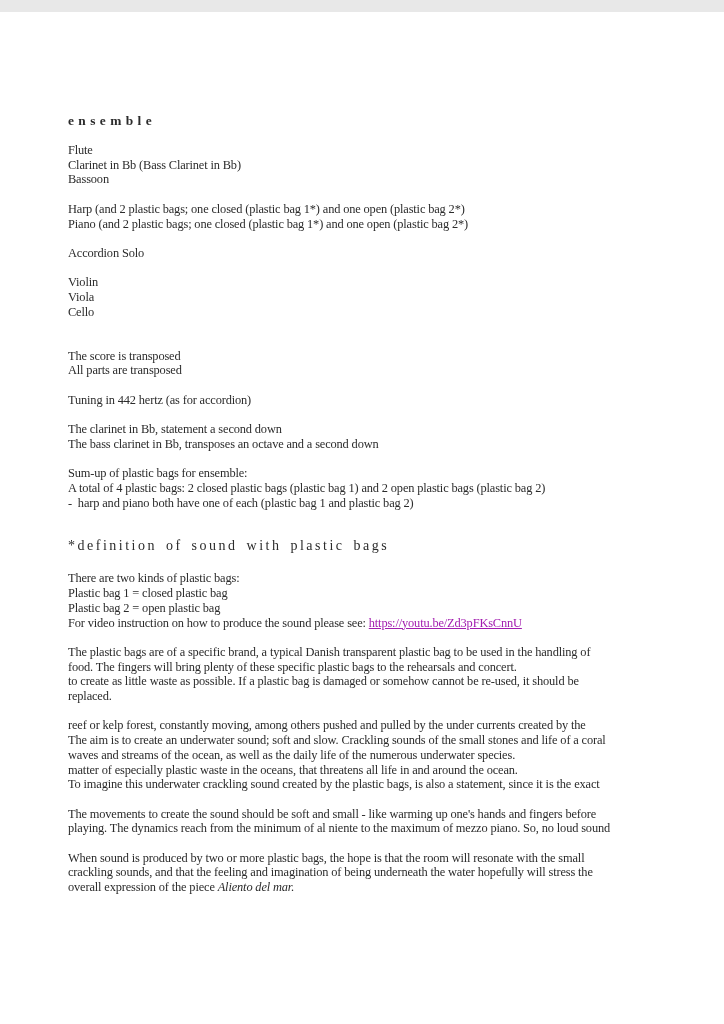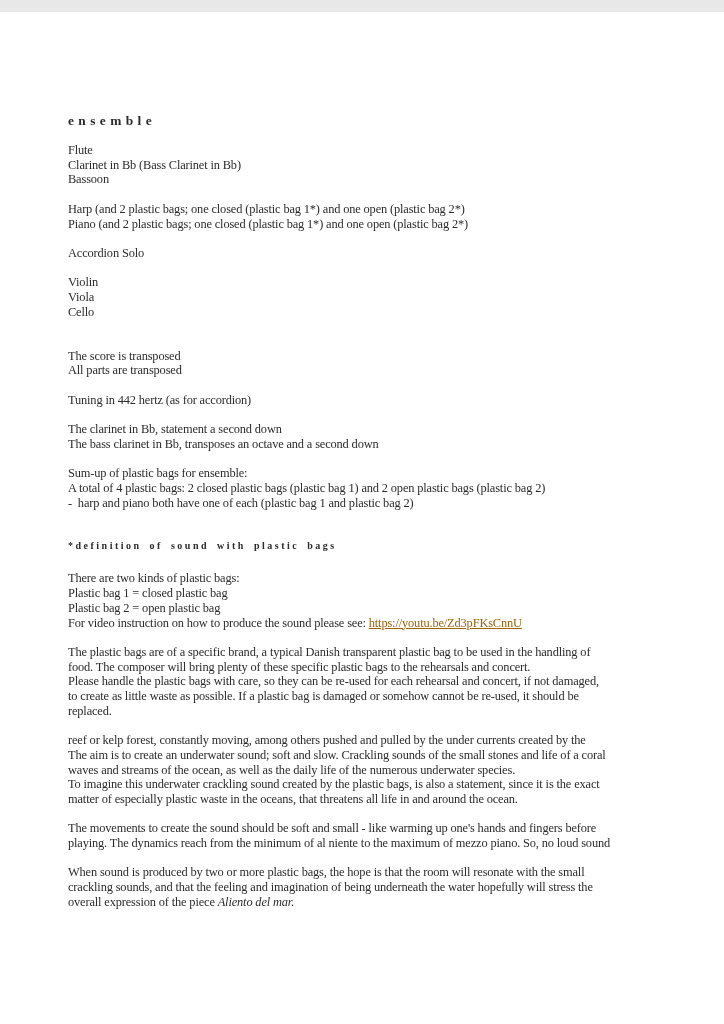--- a/index.html
+++ b/index.html
@@ -25,30 +25,30 @@
   .gap2{margin-top:29.4px;}
   .h-ensemble{
     font-weight:bold;
     font-size:13.4px;
     line-height:17px;
     letter-spacing:4.4px;
     margin:0 0 14px 0;
     white-space:pre;
   }
   .h-def{
-    font-weight:bold;
-    font-size:10px;
+    font-weight:normal;
+    font-size:14px;
     line-height:16px;
     letter-spacing:2.5px;
     word-spacing:3px;
     margin:28px 0 17px 0;
     white-space:pre;
   }
   a.doc-link{
-    color:#a16207;
+    color:#a21caf;
     text-decoration:underline;
   }
   .italic{font-style:italic;}
   .bottom-bar{
     position:absolute;
     left:88px;bottom:0;
     width:555px;height:9px;
     background:#161616;
   }
 </style>
@@ -99,31 +99,30 @@
 
     <div class="group">
         <div class="line">There are two kinds of plastic bags:</div>
         <div class="line">Plastic bag 1 = closed plastic bag</div>
         <div class="line">Plastic bag 2 = open plastic bag</div>
       </div>
     <div class="line"><span>For video instruction on how to produce the sound please see: </span><a href="#" class="doc-link">https://youtu.be/Zd3pFKsCnnU</a></div>
 
     <div class="group gap1">
         <div class="line">The plastic bags are of a specific brand, a typical Danish transparent plastic bag to be used in the handling of</div>
-        <div class="line">food. The composer will bring plenty of these specific plastic bags to the rehearsals and concert.</div>
-        <div class="line">Please handle the plastic bags with care, so they can be re-used for each rehearsal and concert, if not damaged,</div>
+        <div class="line">food. The fingers will bring plenty of these specific plastic bags to the rehearsals and concert.</div>
         <div class="line">to create as little waste as possible. If a plastic bag is damaged or somehow cannot be re-used, it should be</div>
         <div class="line">replaced.</div>
       </div>
     <div class="group gap1">
         <div class="line">reef or kelp forest, constantly moving, among others pushed and pulled by the under currents created by the</div>
         <div class="line">The aim is to create an underwater sound; soft and slow. Crackling sounds of the small stones and life of a coral</div>
         <div class="line">waves and streams of the ocean, as well as the daily life of the numerous underwater species.</div>
+        <div class="line">matter of especially plastic waste in the oceans, that threatens all life in and around the ocean.</div>
         <div class="line">To imagine this underwater crackling sound created by the plastic bags, is also a statement, since it is the exact</div>
-        <div class="line">matter of especially plastic waste in the oceans, that threatens all life in and around the ocean.</div>
       </div>
     <div class="group gap1">
         <div class="line">The movements to create the sound should be soft and small - like warming up one's hands and fingers before</div>
         <div class="line">playing. The dynamics reach from the minimum of al niente to the maximum of mezzo piano. So, no loud sound</div>
       </div>
     <div class="group gap1">
         <div class="line">When sound is produced by two or more plastic bags, the hope is that the room will resonate with the small</div>
         <div class="line">crackling sounds, and that the feeling and imagination of being underneath the water hopefully will stress the</div>
       </div>
     <div class="line"><span>overall expression of the piece </span><span class="italic">Aliento del mar.</span></div>

